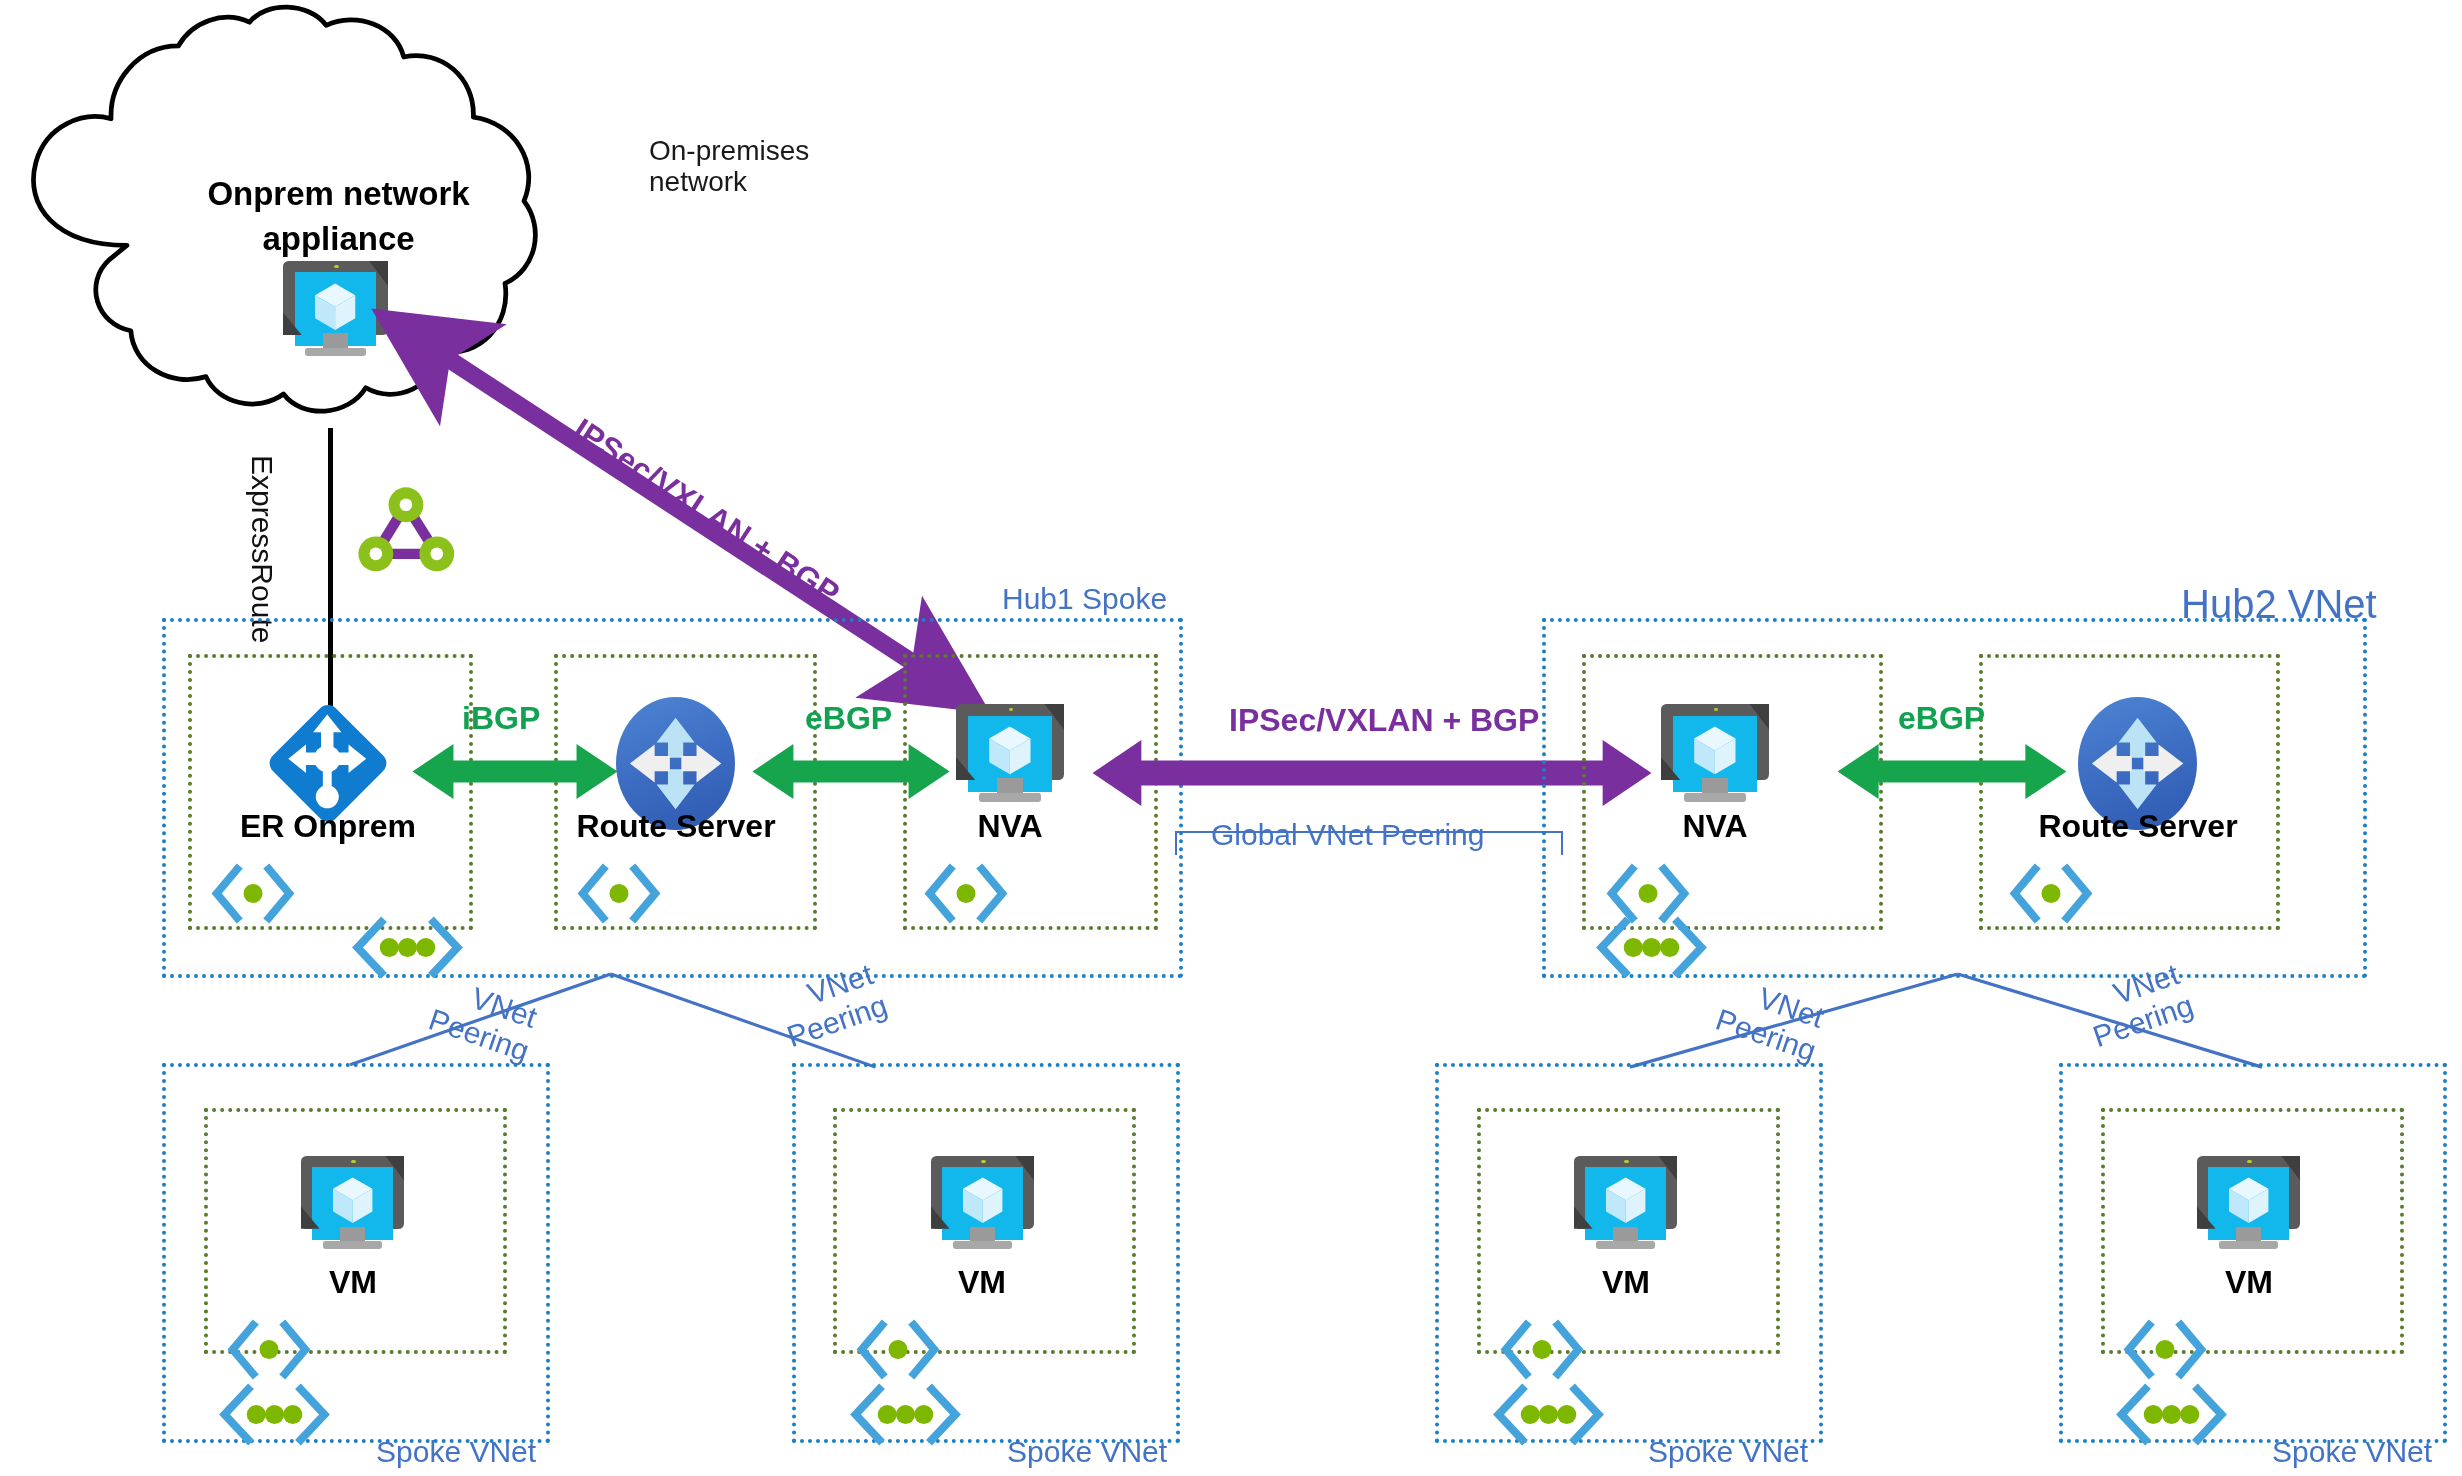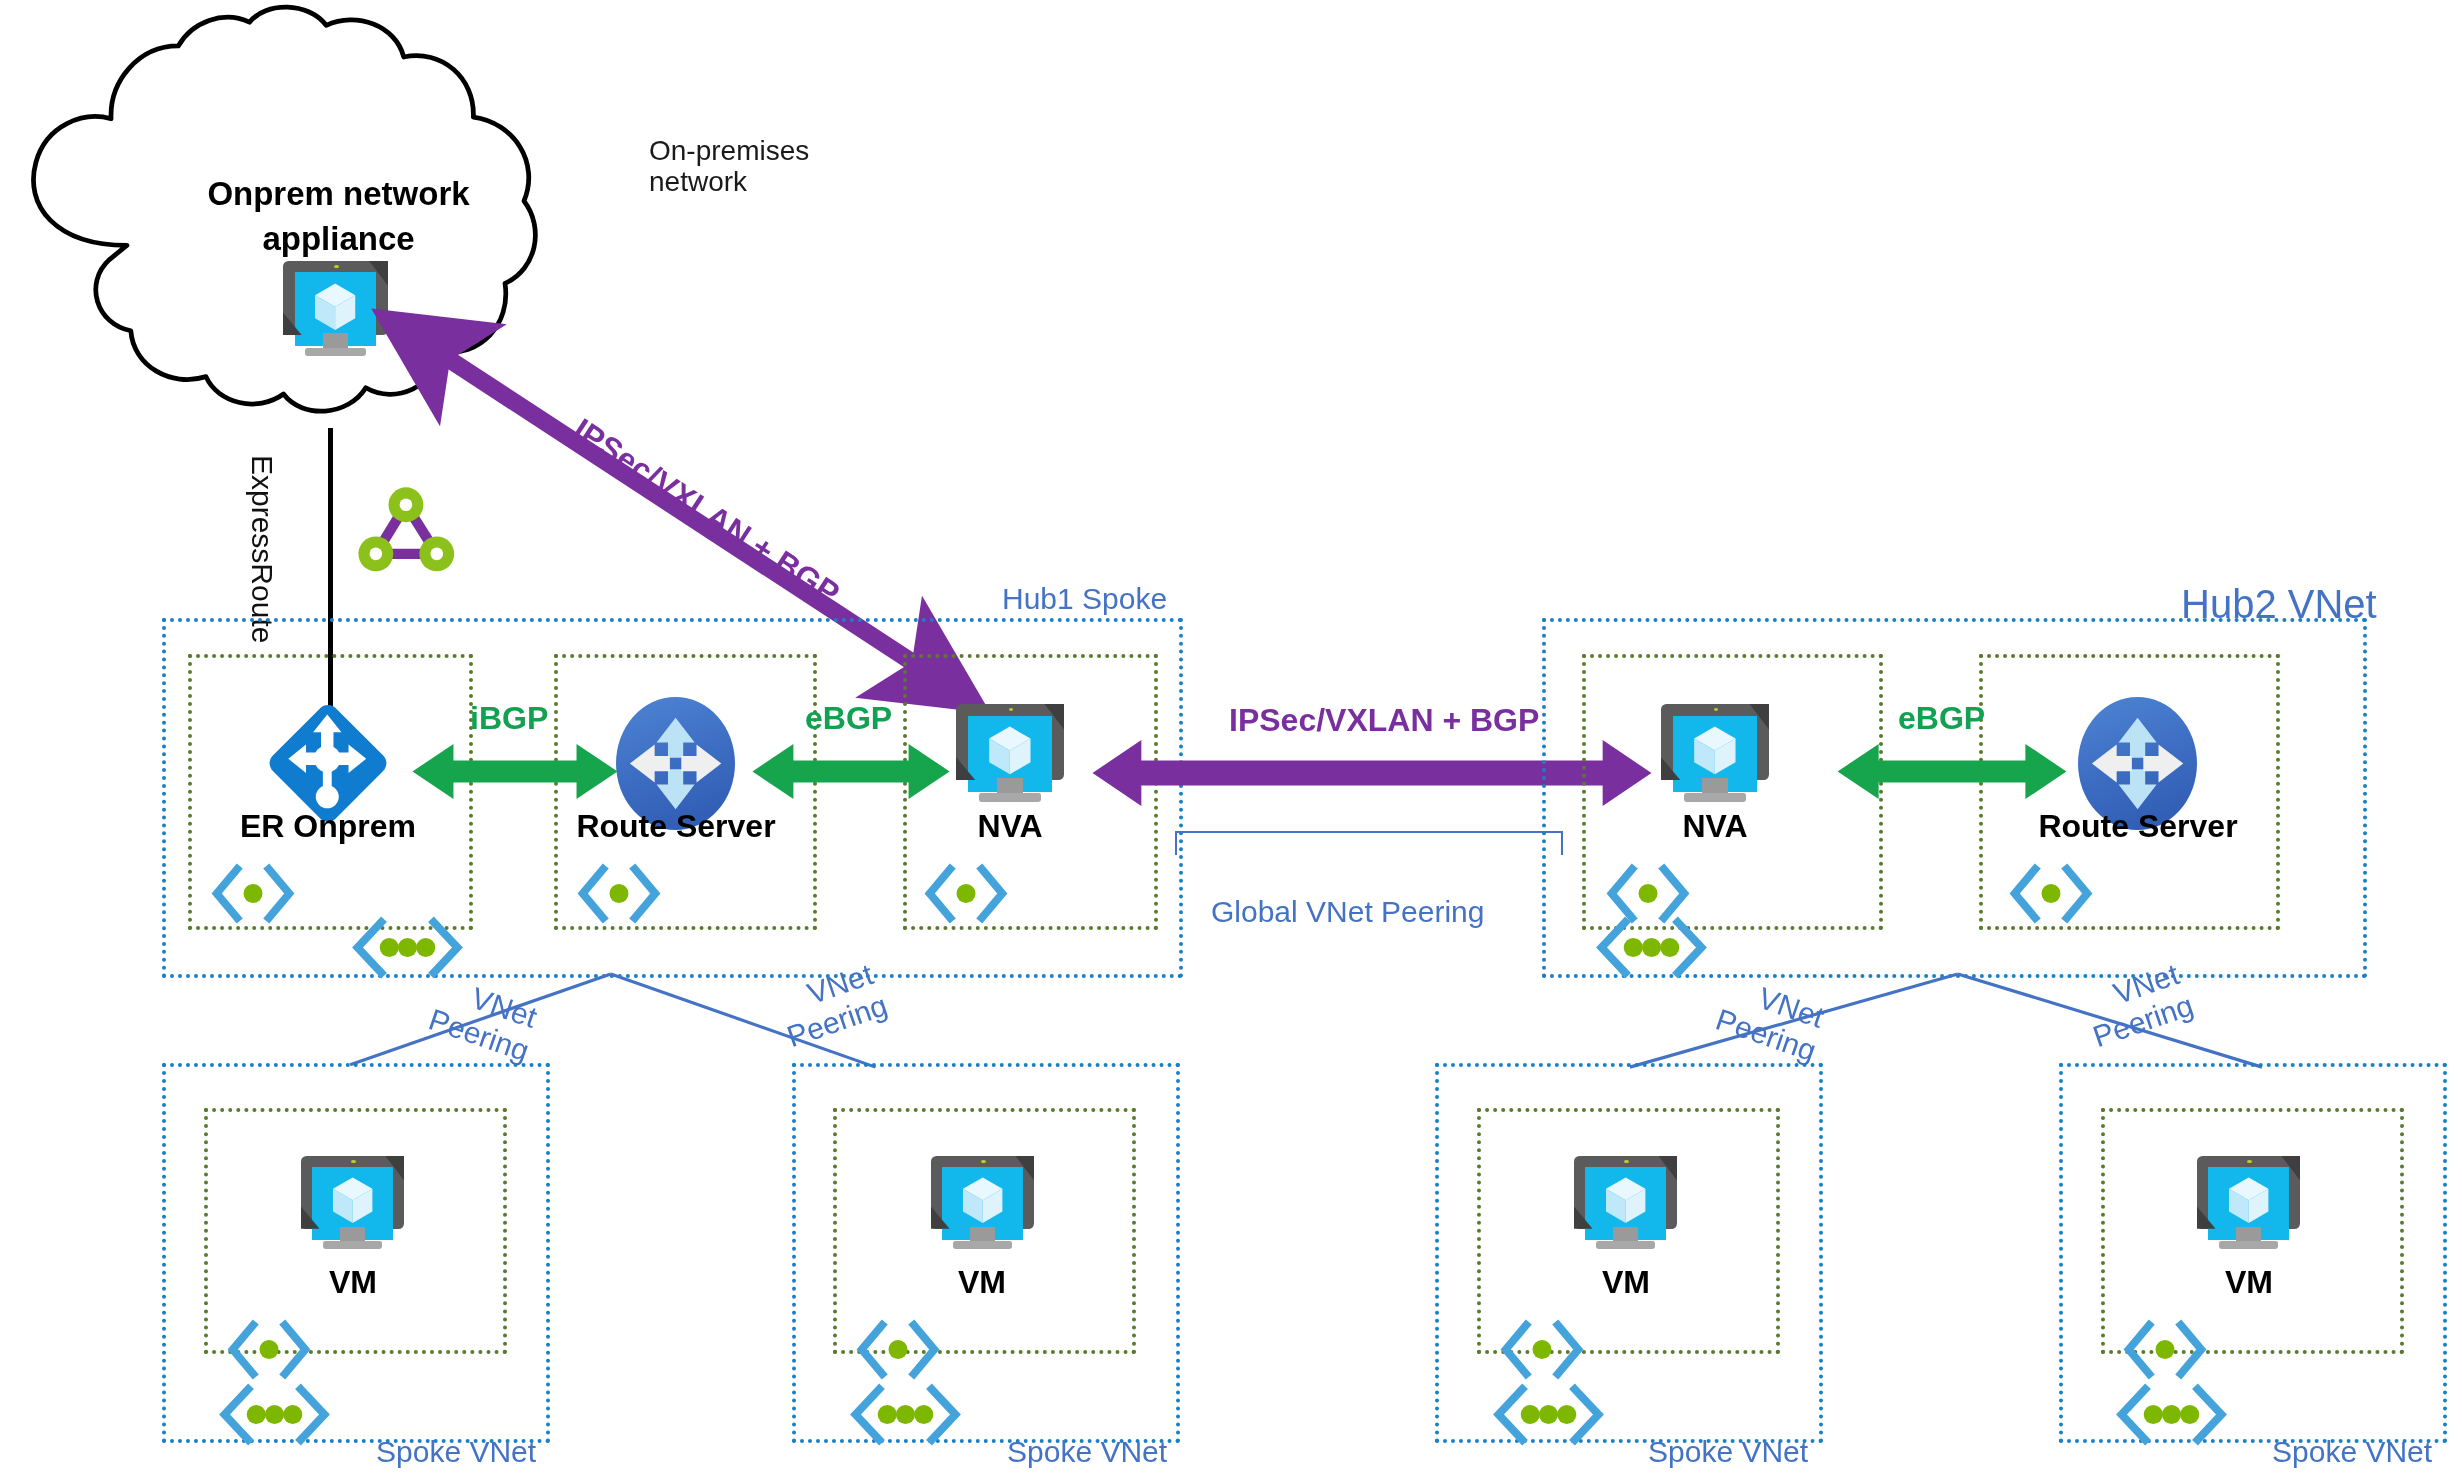--- a/index.html
+++ b/index.html
@@ -209,40 +209,40 @@
     <path d="M52,14 L22,46 L52,78" stroke="#45A3DC" stroke-width="10" fill="none" stroke-linecap="square"></path>
     <path d="M118,14 L148,46 L118,78" stroke="#45A3DC" stroke-width="10" fill="none" stroke-linecap="square"></path>
     <circle cx="62" cy="46" r="12" fill="#7EB700"></circle>
     <circle cx="85" cy="46" r="12" fill="#7EB700"></circle>
     <circle cx="108" cy="46" r="12" fill="#7EB700"></circle>
   </svg>
 
   <svg class="abs" style="left:412px;top:736px;width:206px;height:71px;" viewBox="0 0 260 90">
     <path d="M0,45 L52,10 L52,31 L208,31 L208,10 L260,45 L208,80 L208,59 L52,59 L52,80 Z" fill="#16A44C"></path>
   </svg>
-  <div class="lbl t-green-bold" style="left:462px;top:701px;font-size:32px;margin-left:8px;">
+  <div class="lbl t-green-bold" style="left:462px;top:701px;font-size:32px;">
     <span>iBGP</span>
   </div>
 
   <svg class="abs" style="left:752px;top:736px;width:198px;height:71px;" viewBox="0 0 250 90">
     <path d="M0,45 L52,10 L52,31 L198,31 L198,10 L250,45 L198,80 L198,59 L52,59 L52,80 Z" fill="#16A44C"></path>
   </svg>
   <div class="lbl t-green-bold" style="left:805px;top:701px;font-size:32px;">
     <span>eBGP</span>
   </div>
 
   <svg class="abs" style="left:1091px;top:736px;width:562px;height:74px;" viewBox="0 0 710 94">
     <path d="M0,47 L62,5 L62,31 L648,31 L648,5 L710,47 L648,89 L648,63 L62,63 L62,89 Z" fill="#7A2F9E"></path>
   </svg>
   <div class="lbl t-purple-bold" style="left:1229px;top:703px;font-size:32px;">
     <span>IPSec/VXLAN + BGP</span>
   </div>
 
   <div class="gp-bracket" style="left:1175px;top:831px;width:384px;height:22px;border-bottom:none;"></div>
-  <div class="lbl t-azureblue" style="left:1211px;top:895px;font-size:30px;">
+  <div class="lbl t-azureblue" style="left:1211px;top:818px;font-size:30px;">
     <span>Global VNet Peering</span>
   </div>
 
   <div class="lbl t-azureblue" style="left:2181px;top:582px;font-size:40px;">
     <span>Hub2 VNet</span>
   </div>
   <div class="vnet-box" style="left:1542px;top:618px;width:817px;height:352px;"></div>
 
   <div class="subnet-box" style="left:1582px;top:654px;width:293px;height:268px;"></div>
   <div class="vm-icon" style="left:1661px;top:704px;width:108px;height:106px;">

